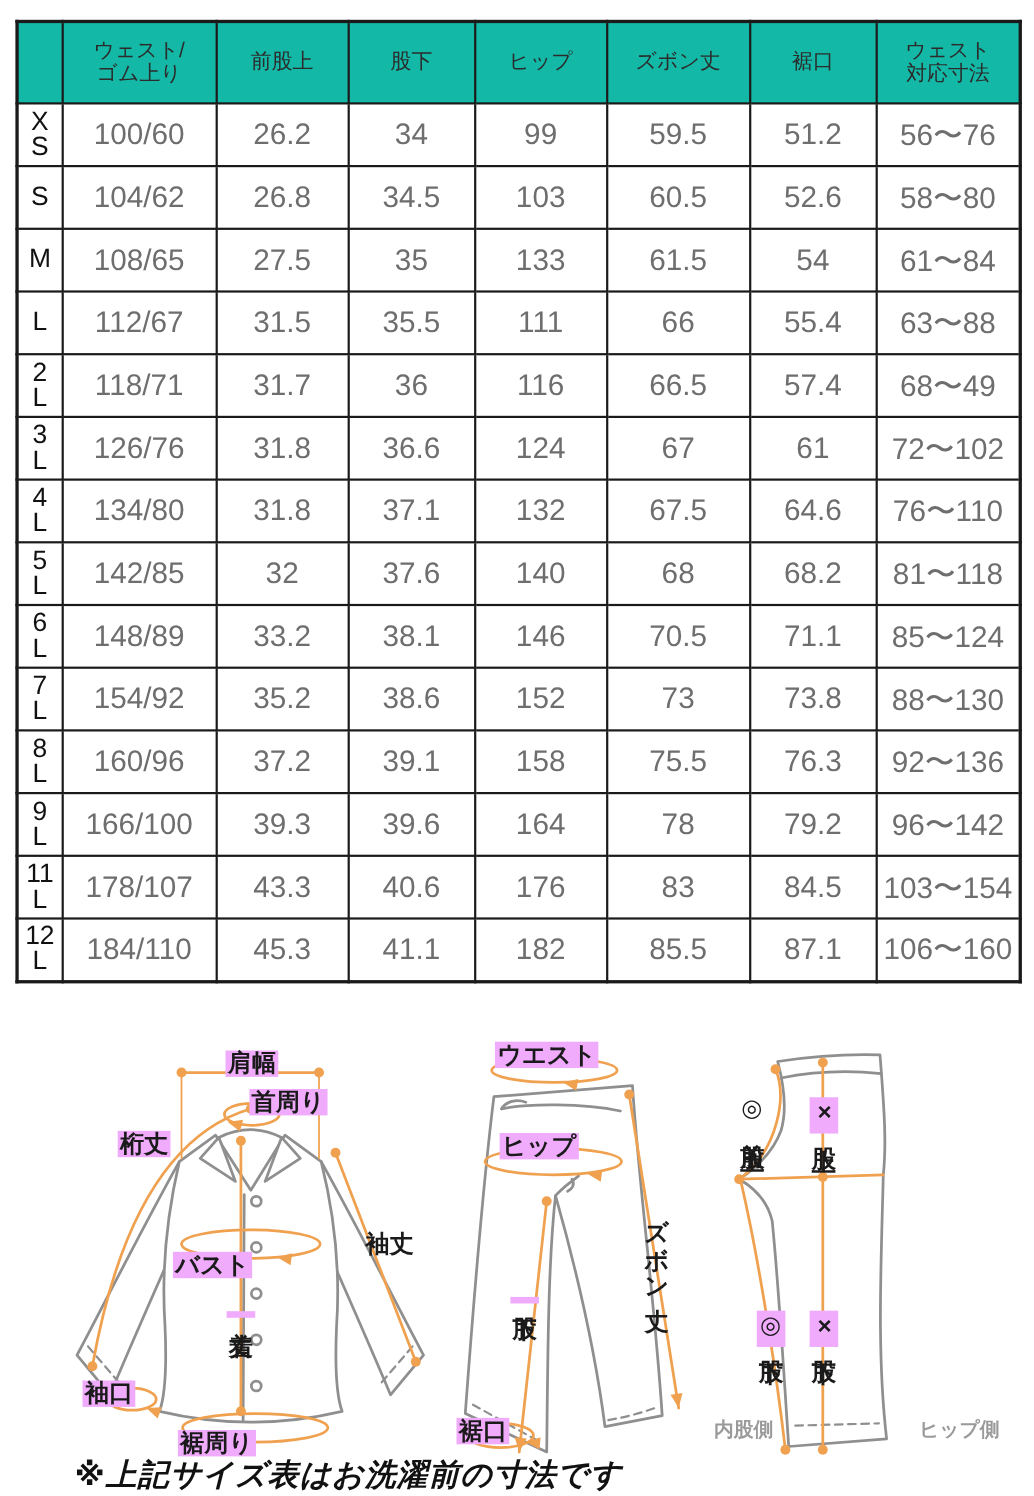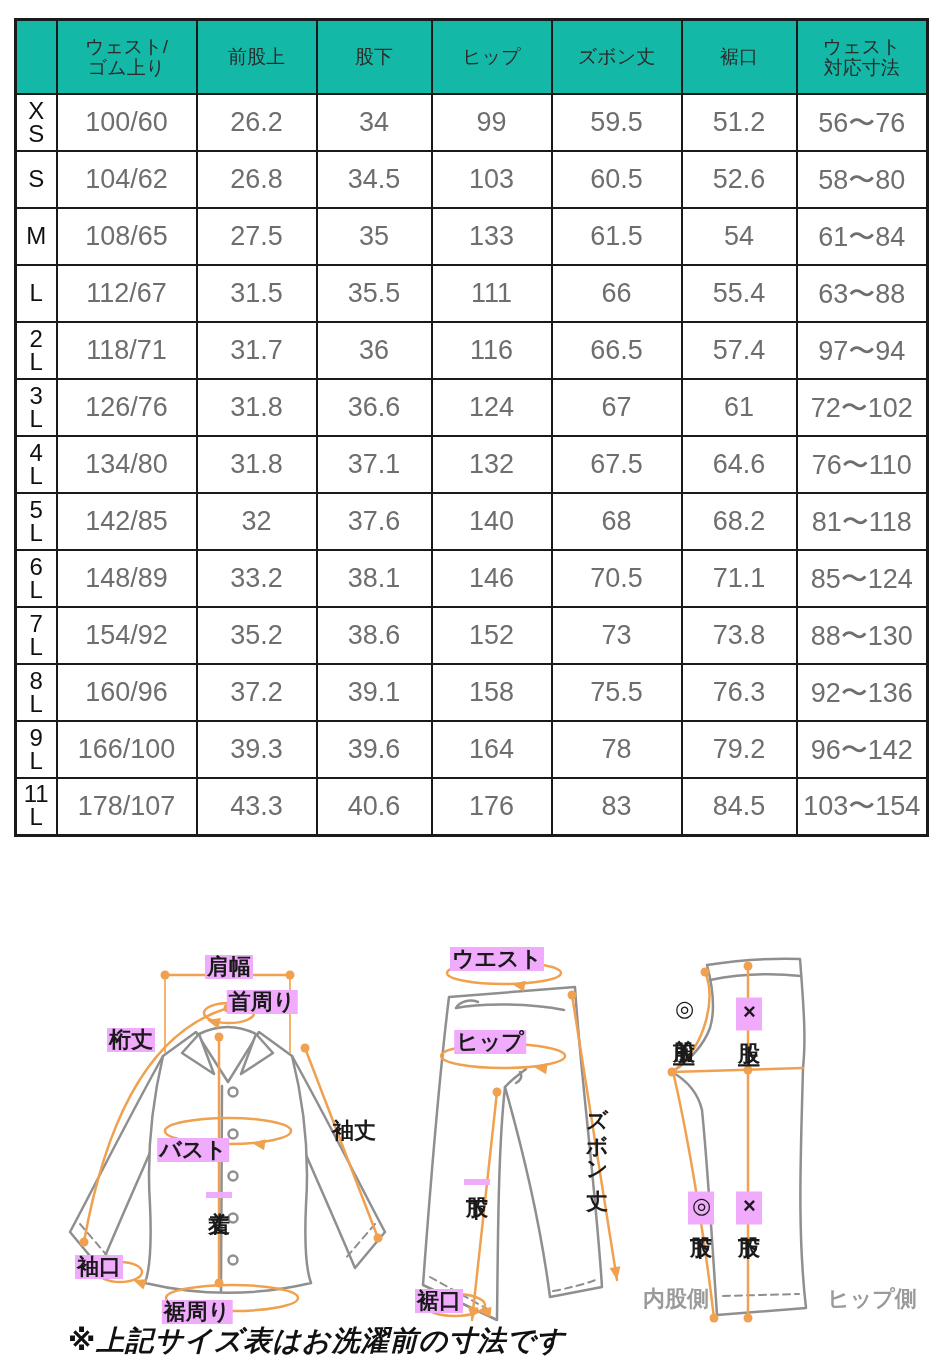--- a/index.html
+++ b/index.html
@@ -18,21 +18,21 @@
   .size-table tbody td{color:#6e6e6e;font-size:27px;height:54px;}
   .size-table tbody tr{height:57px;}
 
   
   .diagram{position:absolute;left:0;top:950px;width:940px;height:410px;}
   .diagram svg{position:absolute;left:0;top:0;}
   .dlabel{position:absolute;transform:translate(-50%,-50%);
     font-weight:bold;font-size:22px;color:#1a1a1a;white-space:nowrap;line-height:1;}
   .dlabel.v{writing-mode:vertical-rl;letter-spacing:2px;}
   .dlabel.bg{background:#f0abfc;padding:1px 2px;}
-  .dlabel.gray{color:#9a9a9a;font-size:22px;}
+  .dlabel.gray{color:#9a9a9a;font-size:18px;}
 
   .note{position:absolute;left:68px;top:1322px;font-size:28px;font-weight:600;
     color:#111;letter-spacing:1px;font-style:italic;}
 </style>
 </head>
 <body>
 
 <table class="size-table">
   <colgroup>
     <col style="width:41px">
@@ -102,21 +102,21 @@
       </tr>
       <tr>
         <th>2
 L</th>
         <td>118/71</td>
         <td>31.7</td>
         <td>36</td>
         <td>116</td>
         <td>66.5</td>
         <td>57.4</td>
-        <td>97〜94</td>
+        <td>68〜49</td>
       </tr>
       <tr>
         <th>3
 L</th>
         <td>126/76</td>
         <td>31.8</td>
         <td>36.6</td>
         <td>124</td>
         <td>67</td>
         <td>61</td>
@@ -191,20 +191,31 @@
       <tr>
         <th>11
 L</th>
         <td>178/107</td>
         <td>43.3</td>
         <td>40.6</td>
         <td>176</td>
         <td>83</td>
         <td>84.5</td>
         <td>103〜154</td>
+      </tr>
+      <tr>
+        <th>12
+L</th>
+        <td>184/110</td>
+        <td>45.3</td>
+        <td>41.1</td>
+        <td>182</td>
+        <td>85.5</td>
+        <td>87.1</td>
+        <td>106〜160</td>
       </tr>
     </tbody>
 </table>
 
 <div class="diagram">
   <svg viewBox="0 0 940 410" width="940" height="410">
 
     <g stroke="#8F8F8F" stroke-width="2.5" fill="#FFFFFF" stroke-linecap="round" stroke-linejoin="round">
       <path d="M163,106 C130,165 95,235 70,282 L100,318 C118,275 138,230 152,198"></path>
       <path d="M292,106 C325,165 360,235 385,282 L355,318 C337,275 317,230 303,198"></path>

